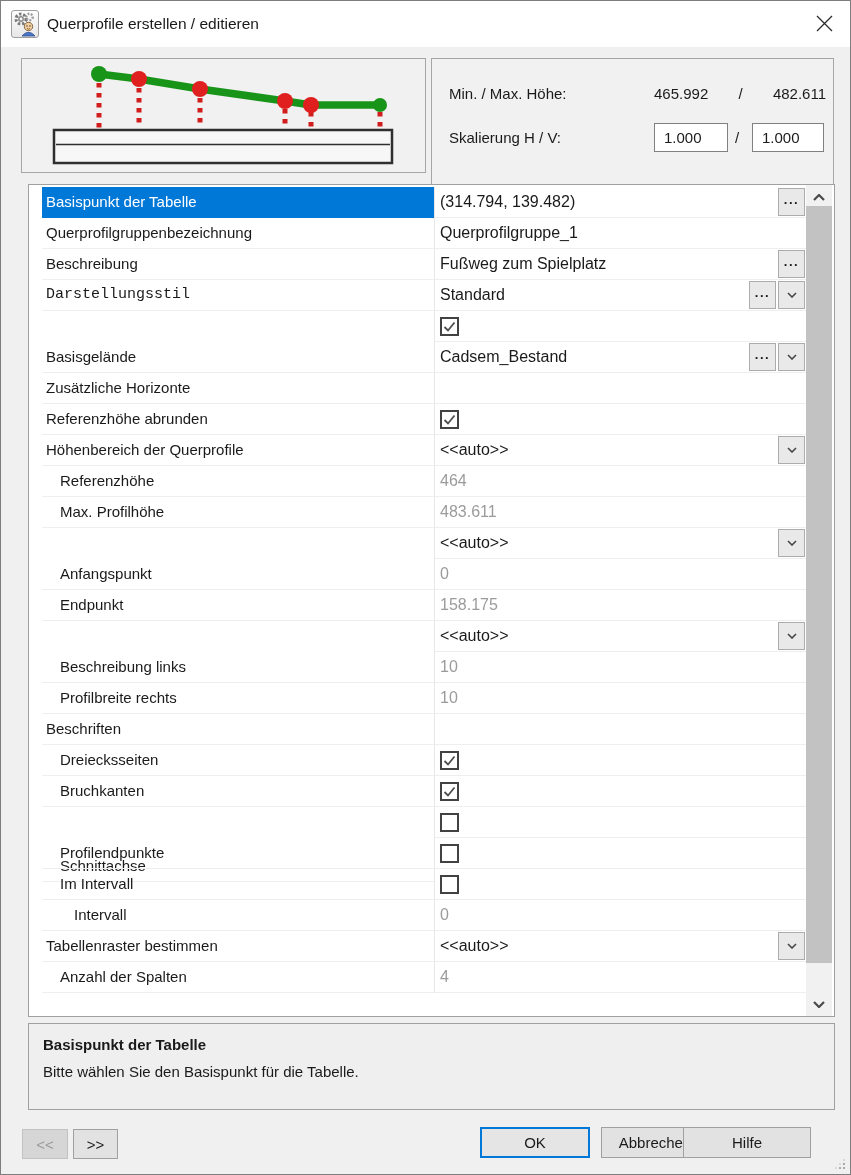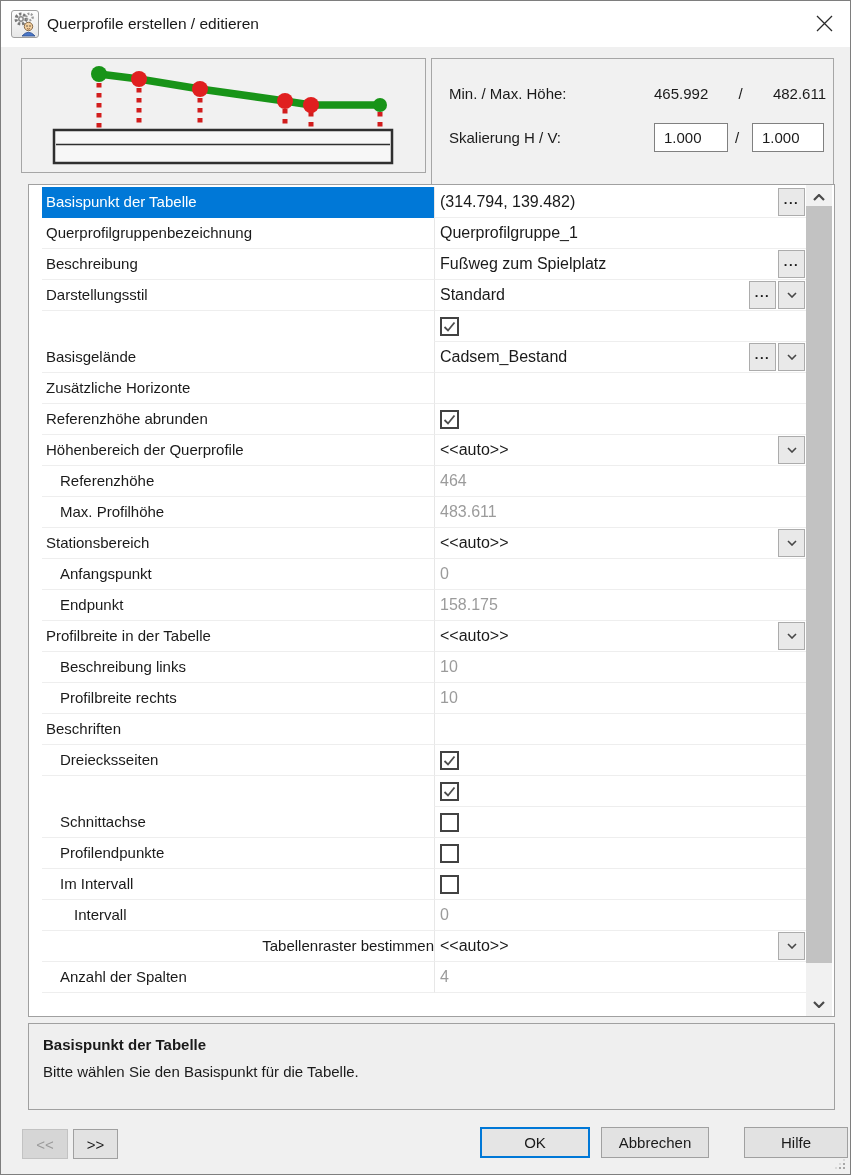--- a/index.html
+++ b/index.html
@@ -52,21 +52,21 @@
   .desc-title{font-weight:700;font-size:15px;margin-bottom:10px;}
   .desc-text{font-size:15px;}
 
   
   .fbtn{position:absolute;display:flex;align-items:center;justify-content:center;font-size:15px;
         background:#e2e2e2;border:1px solid #a0a0a0;color:#1a1a1a;}
   .btn-prev{left:21px;top:1128px;width:46px;height:30px;background:#d6d6d6;border-color:#c2c2c2;color:#9a9a9a;}
   .btn-next{left:72px;top:1128px;width:45px;height:30px;}
   .btn-ok{left:479px;top:1126px;width:110px;height:31px;border:2px solid #0078d7;background:#e5e5e5;}
   .btn-cancel{left:600px;top:1126px;width:108px;height:31px;}
-  .btn-help{left:743px;top:1126px;width:104px;height:31px;}
+  .btn-help{left:682px;top:1126px;width:128px;height:31px;}
   .grip{position:absolute;right:5px;bottom:5px;width:2px;height:2px;background:#a8a8a8;
         box-shadow:-4px 0 #a8a8a8,0 -4px #a8a8a8,-8px 0 #d9d9d9,0 -8px #d9d9d9,-4px -4px #d9d9d9;}
 </style>
 </head>
 <body>
 
 <div class="dialog">
 
   <div class="titlebar">
     <div class="app-icon">
@@ -136,21 +136,21 @@
           <div class="glabel" style="padding-left: 4px;">Querprofilgruppenbezeichnung</div>
           <div class="gvalue"><span class="val">Querprofilgruppe_1</span></div>
         </div>
         <div class="grow">
           <div class="glabel" style="padding-left: 4px;">Beschreibung</div>
           <div class="gvalue"><span class="val">Fußweg zum Spielplatz</span><div class="gbtn" style="right: 2px;">
               <span class="dots">...</span>
             </div></div>
         </div>
         <div class="grow">
-          <div class="glabel" style="padding-left: 4px;">Darstellungsstil</div>
+          <div class="glabel" style="padding-left: 4px; font-family: Liberation Mono, monospace;">Darstellungsstil</div>
           <div class="gvalue"><span class="val">Standard</span><div class="gbtn" style="right: 2px;">
               <svg width="10" height="6" viewBox="0 0 10 6">
                 <path d="M1 1 L5 5 L9 1" fill="none" stroke="#474747" stroke-width="1.6"></path>
               </svg>
             </div><div class="gbtn" style="right: 31px;">
               <span class="dots">...</span>
             </div></div>
         </div>
         <div class="grow">
           <div class="gvalue">
@@ -195,37 +195,35 @@
         </div>
         <div class="grow">
           <div class="glabel" style="padding-left: 18px;">Referenzhöhe</div>
           <div class="gvalue"><span class="val gray">464</span></div>
         </div>
         <div class="grow">
           <div class="glabel" style="padding-left: 18px;">Max. Profilhöhe</div>
           <div class="gvalue"><span class="val gray">483.611</span></div>
         </div>
         <div class="grow">
-          <div class="glabel" style="padding-left: 4px;">Stationsbereich</div>
           <div class="gvalue"><span class="val">&lt;&lt;auto&gt;&gt;</span><div class="gbtn" style="right: 2px;">
               <svg width="10" height="6" viewBox="0 0 10 6">
                 <path d="M1 1 L5 5 L9 1" fill="none" stroke="#474747" stroke-width="1.6"></path>
               </svg>
             </div></div>
         </div>
         <div class="grow">
           <div class="glabel" style="padding-left: 18px;">Anfangspunkt</div>
           <div class="gvalue"><span class="val gray">0</span></div>
         </div>
         <div class="grow">
           <div class="glabel" style="padding-left: 18px;">Endpunkt</div>
           <div class="gvalue"><span class="val gray">158.175</span></div>
         </div>
         <div class="grow">
-          <div class="glabel" style="padding-left: 4px;">Profilbreite in der Tabelle</div>
           <div class="gvalue"><span class="val">&lt;&lt;auto&gt;&gt;</span><div class="gbtn" style="right: 2px;">
               <svg width="10" height="6" viewBox="0 0 10 6">
                 <path d="M1 1 L5 5 L9 1" fill="none" stroke="#474747" stroke-width="1.6"></path>
               </svg>
             </div></div>
         </div>
         <div class="grow">
           <div class="glabel" style="padding-left: 18px;">Beschreibung links</div>
           <div class="gvalue"><span class="val gray">10</span></div>
         </div>
@@ -241,30 +239,31 @@
           <div class="glabel" style="padding-left: 18px;">Dreiecksseiten</div>
           <div class="gvalue">
             <div class="cb">
               <svg viewBox="0 0 15 15">
                 <path d="M2.5 8 L6 11.5 L12.5 3.5" fill="none" stroke="#4e4e4e" stroke-width="1.8"></path>
               </svg>
             </div>
           </div>
         </div>
         <div class="grow">
+          <div class="glabel" style="padding-left: 18px;">Bruchkanten</div>
           <div class="gvalue">
             <div class="cb">
               <svg viewBox="0 0 15 15">
                 <path d="M2.5 8 L6 11.5 L12.5 3.5" fill="none" stroke="#4e4e4e" stroke-width="1.8"></path>
               </svg>
             </div>
           </div>
         </div>
         <div class="grow">
-          <div class="glabel" style="padding-left: 18px;">Schnittachse</div>
+          <div class="glabel" style="padding-left: 18px; margin-top: 44px;">Schnittachse</div>
           <div class="gvalue">
             <div class="cb"></div>
           </div>
         </div>
         <div class="grow">
           <div class="glabel" style="padding-left: 18px;">Profilendpunkte</div>
           <div class="gvalue">
             <div class="cb"></div>
           </div>
         </div>
@@ -272,21 +271,21 @@
           <div class="glabel" style="padding-left: 18px;">Im Intervall</div>
           <div class="gvalue">
             <div class="cb"></div>
           </div>
         </div>
         <div class="grow">
           <div class="glabel" style="padding-left: 32px;">Intervall</div>
           <div class="gvalue"><span class="val gray">0</span></div>
         </div>
         <div class="grow">
-          <div class="glabel" style="padding-left: 4px; text-align: right;">Tabellenraster bestimmen</div>
+          <div class="glabel" style="padding-left: 4px;">Tabellenraster bestimmen</div>
           <div class="gvalue"><span class="val">&lt;&lt;auto&gt;&gt;</span><div class="gbtn" style="right: 2px;">
               <svg width="10" height="6" viewBox="0 0 10 6">
                 <path d="M1 1 L5 5 L9 1" fill="none" stroke="#474747" stroke-width="1.6"></path>
               </svg>
             </div></div>
         </div>
         <div class="grow">
           <div class="glabel" style="padding-left: 18px;">Anzahl der Spalten</div>
           <div class="gvalue"><span class="val gray">4</span></div>
         </div>

